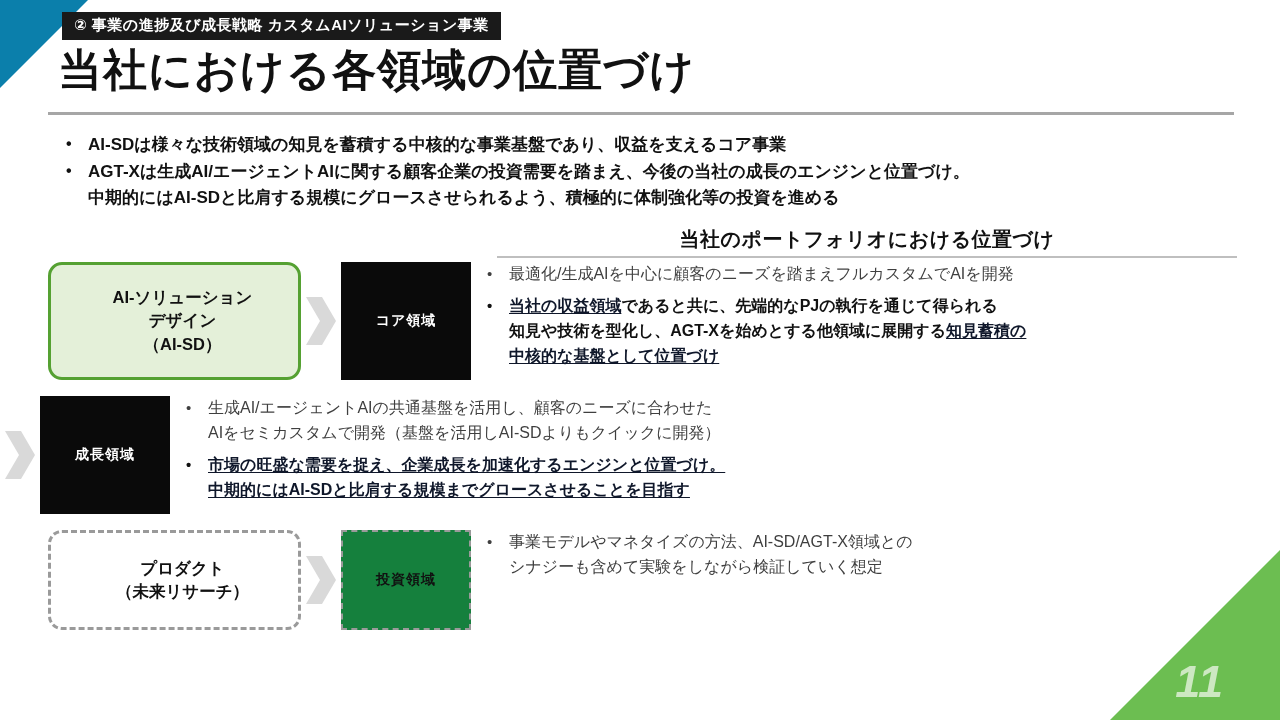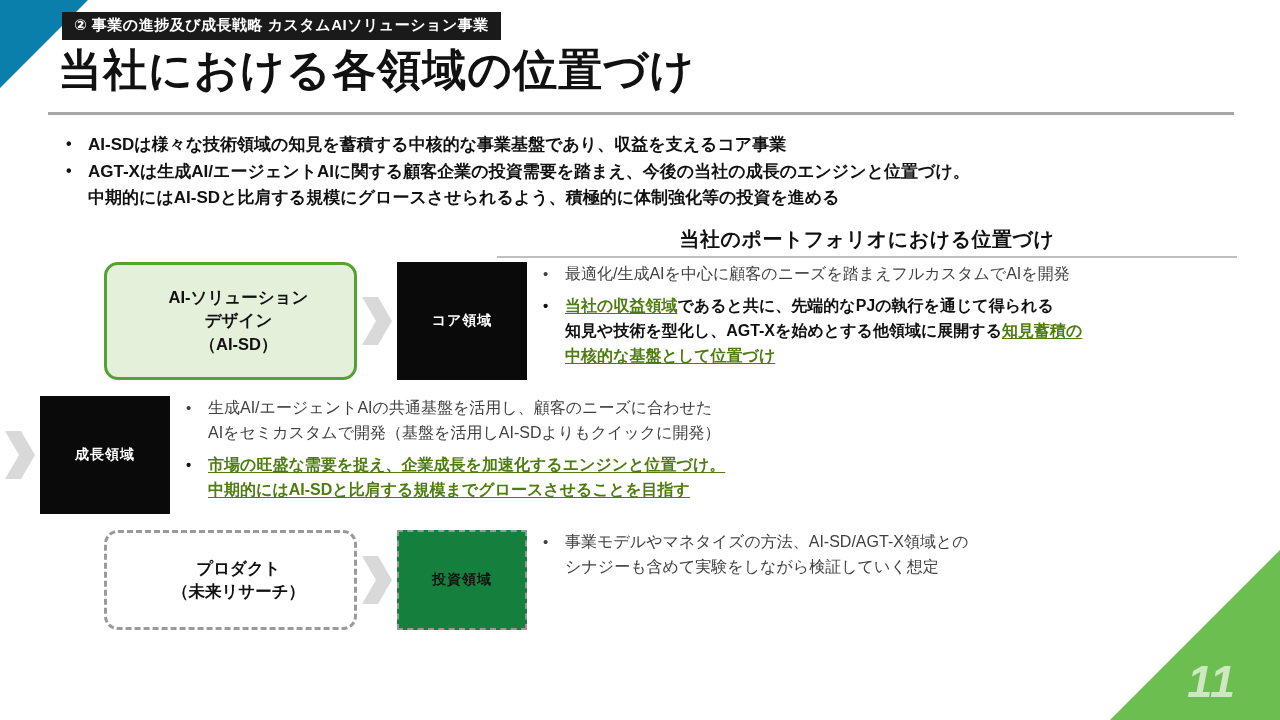--- a/index.html
+++ b/index.html
@@ -29,21 +29,21 @@
   }
   .corner-green {
     position: absolute;
     bottom: 0; right: 0;
     width: 0; height: 0;
     border-bottom: 170px solid #6cbe51;
     border-left: 170px solid transparent;
   }
   .page-number {
     position: absolute;
-    right: 44px;
+    right: 56px;
     bottom: 16px;
     font-size: 45px;
     font-style: italic;
     font-weight: 700;
     color: #cde8c2;
     letter-spacing: 1px;
     line-height: 1;
   }
 
   
@@ -131,21 +131,21 @@
 
   .row {
     position: relative;
     display: flex;
     align-items: flex-start;
   }
 
   .cell-domain {
     position: relative;
     width: 253px;
-    margin-left: 104px;
+    margin-left: 48px;
     flex: 0 0 253px;
     display: flex;
     align-items: center;
     justify-content: center;
     text-align: center;
     font-size: 16.5px;
     font-weight: 700;
     color: #111111;
     line-height: 1.42;
     border-radius: 14px;
@@ -194,21 +194,21 @@
   .note-dot {
     flex: 0 0 22px;
     width: 22px;
     font-size: 15px;
     line-height: 1.56;
   }
   .note-text { flex: 1 1 auto; }
 
   .note.emph { color: #111111; font-weight: 700; }
   .u { text-decoration: underline; text-underline-offset: 2px; }
-  .b { font-weight: 700; color: #4d7c0f; margin-top: 40px; }
+  .b { font-weight: 700; color: #0f172a; margin-top: 40px; }
 
   
   .row-1 .cell-domain, .row-1 .cell-tag, .row-1 .arrow { height: 118px; }
   .row-2 .cell-domain, .row-2 .cell-tag, .row-2 .arrow { height: 118px; }
   .row-3 .cell-domain, .row-3 .cell-tag, .row-3 .arrow { height: 100px; }
 
   .row-1 { margin-bottom: 16px; }
   .row-2 { margin-bottom: 16px; }
 </style>
 </head>

